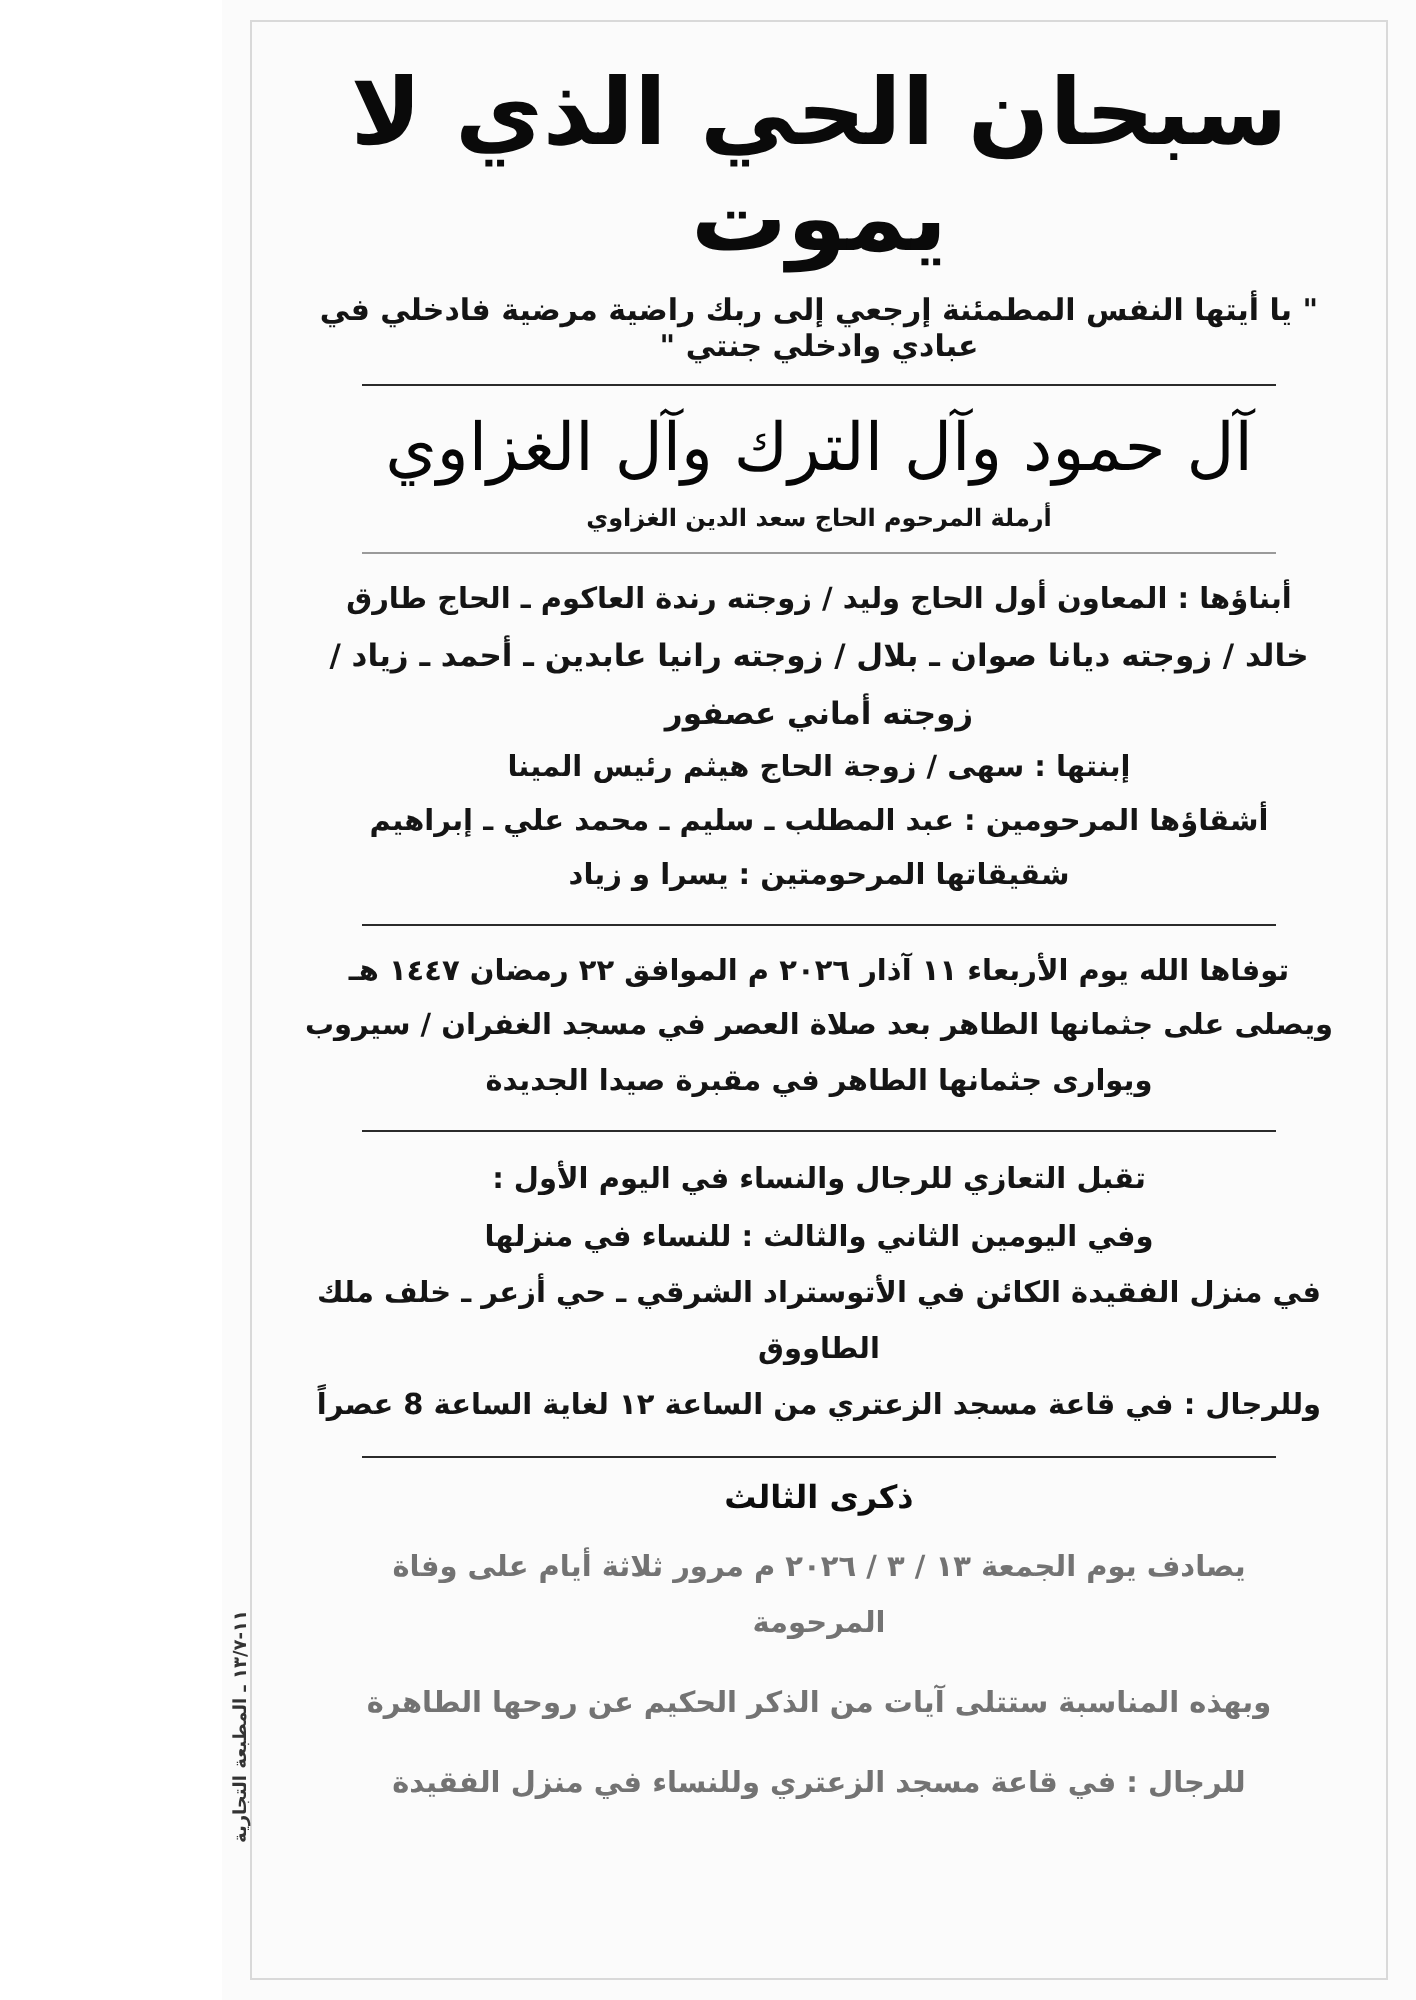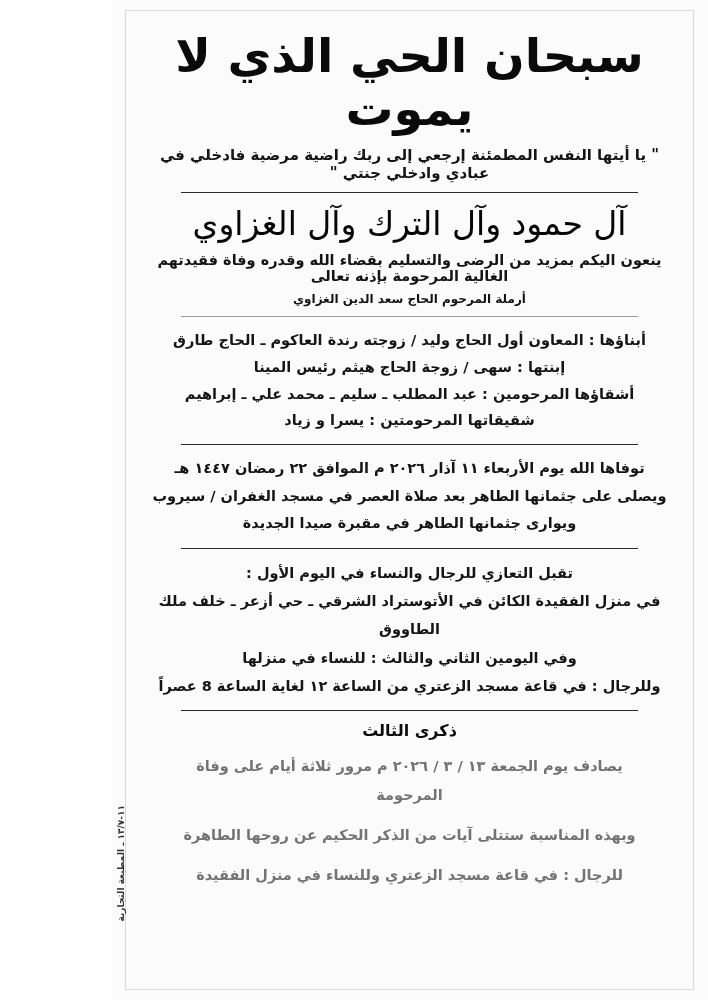--- a/index.html
+++ b/index.html
@@ -166,48 +166,48 @@
   <div class="inner">
 
     <div class="basmala">سبحان الحي الذي لا يموت</div>
 
     <div class="verse">" يا أيتها النفس المطمئنة إرجعي إلى ربك راضية مرضية فادخلي في عبادي وادخلي جنتي "</div>
 
     <hr class="divider">
 
     <div class="families">آل حمود وآل الترك وآل الغزاوي</div>
 
-    <div class="announce">ينعون اليكم بمزيد من الرضى والتسليم بقضاء الله وقدره وفاة فقيدتهم الغالية المرحومة بإذنه تعالى</div>
 
 
     <div class="widow">أرملة المرحوم الحاج سعد الدين الغزاوي</div>
 
     <hr class="divider light">
 
     <div>
       <p class="rel-line">أبناؤها : المعاون أول الحاج وليد / زوجته رندة العاكوم ـ الحاج طارق</p>
+      <p class="rel-line big">خالد / زوجته ديانا صوان ـ بلال / زوجته رانيا عابدين ـ أحمد ـ زياد / زوجته أماني عصفور</p>
       <p class="rel-line">إبنتها : سهى / زوجة الحاج هيثم رئيس المينا</p>
       <p class="rel-line">أشقاؤها المرحومين : عبد المطلب ـ سليم ـ محمد علي ـ إبراهيم</p>
       <p class="rel-line">شقيقاتها المرحومتين : يسرا و زياد</p>
     </div>
 
     <hr class="divider">
 
     <div class="death-block">
       <p class="death-line">توفاها الله يوم الأربعاء ١١ آذار ٢٠٢٦ م الموافق ٢٢ رمضان ١٤٤٧ هـ</p>
       <p class="death-line">ويصلى على جثمانها الطاهر بعد صلاة العصر في مسجد الغفران / سيروب</p>
       <p class="death-line">ويوارى جثمانها الطاهر في مقبرة صيدا الجديدة</p>
     </div>
 
     <hr class="divider">
 
     <div class="cond-block">
       <p class="cond-line">تقبل التعازي للرجال والنساء في اليوم الأول :</p>
+      <p class="cond-line">وفي اليومين الثاني والثالث :  للنساء في منزلها</p>
       <p class="cond-line">في منزل الفقيدة الكائن في الأتوستراد الشرقي ـ حي أزعر ـ خلف ملك الطاووق</p>
-      <p class="cond-line">وفي اليومين الثاني والثالث :  للنساء في منزلها</p>
       <p class="cond-line">وللرجال : في قاعة مسجد الزعتري من الساعة ١٢ لغاية الساعة 8 عصراً</p>
     </div>
 
     <hr class="divider">
 
     <div>
       <div class="memorial-title">ذكرى الثالث</div>
       <p class="memorial-line">يصادف يوم الجمعة ١٣ / ٣ / ٢٠٢٦ م مرور ثلاثة أيام على وفاة المرحومة</p>
       <p class="memorial-line">وبهذه المناسبة ستتلى آيات من الذكر الحكيم عن روحها الطاهرة</p>
       <p class="memorial-line">للرجال : في قاعة مسجد الزعتري وللنساء في منزل الفقيدة</p>

